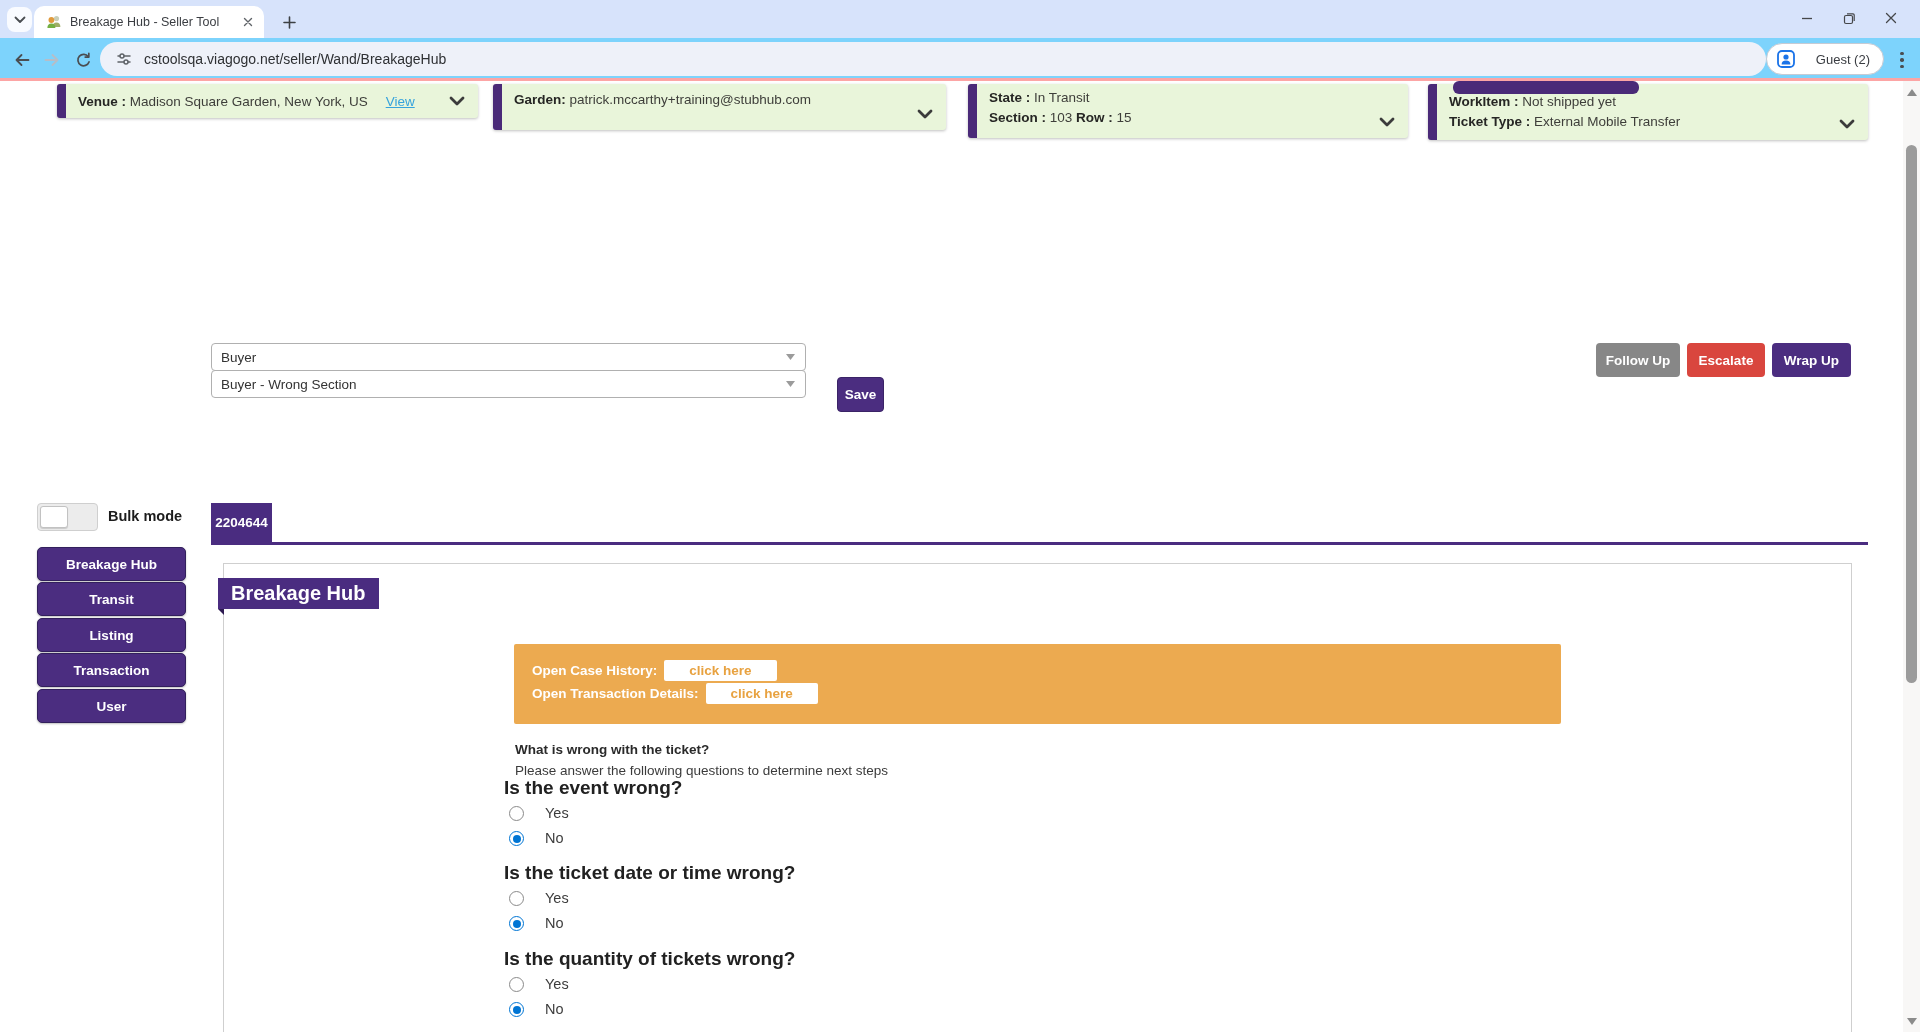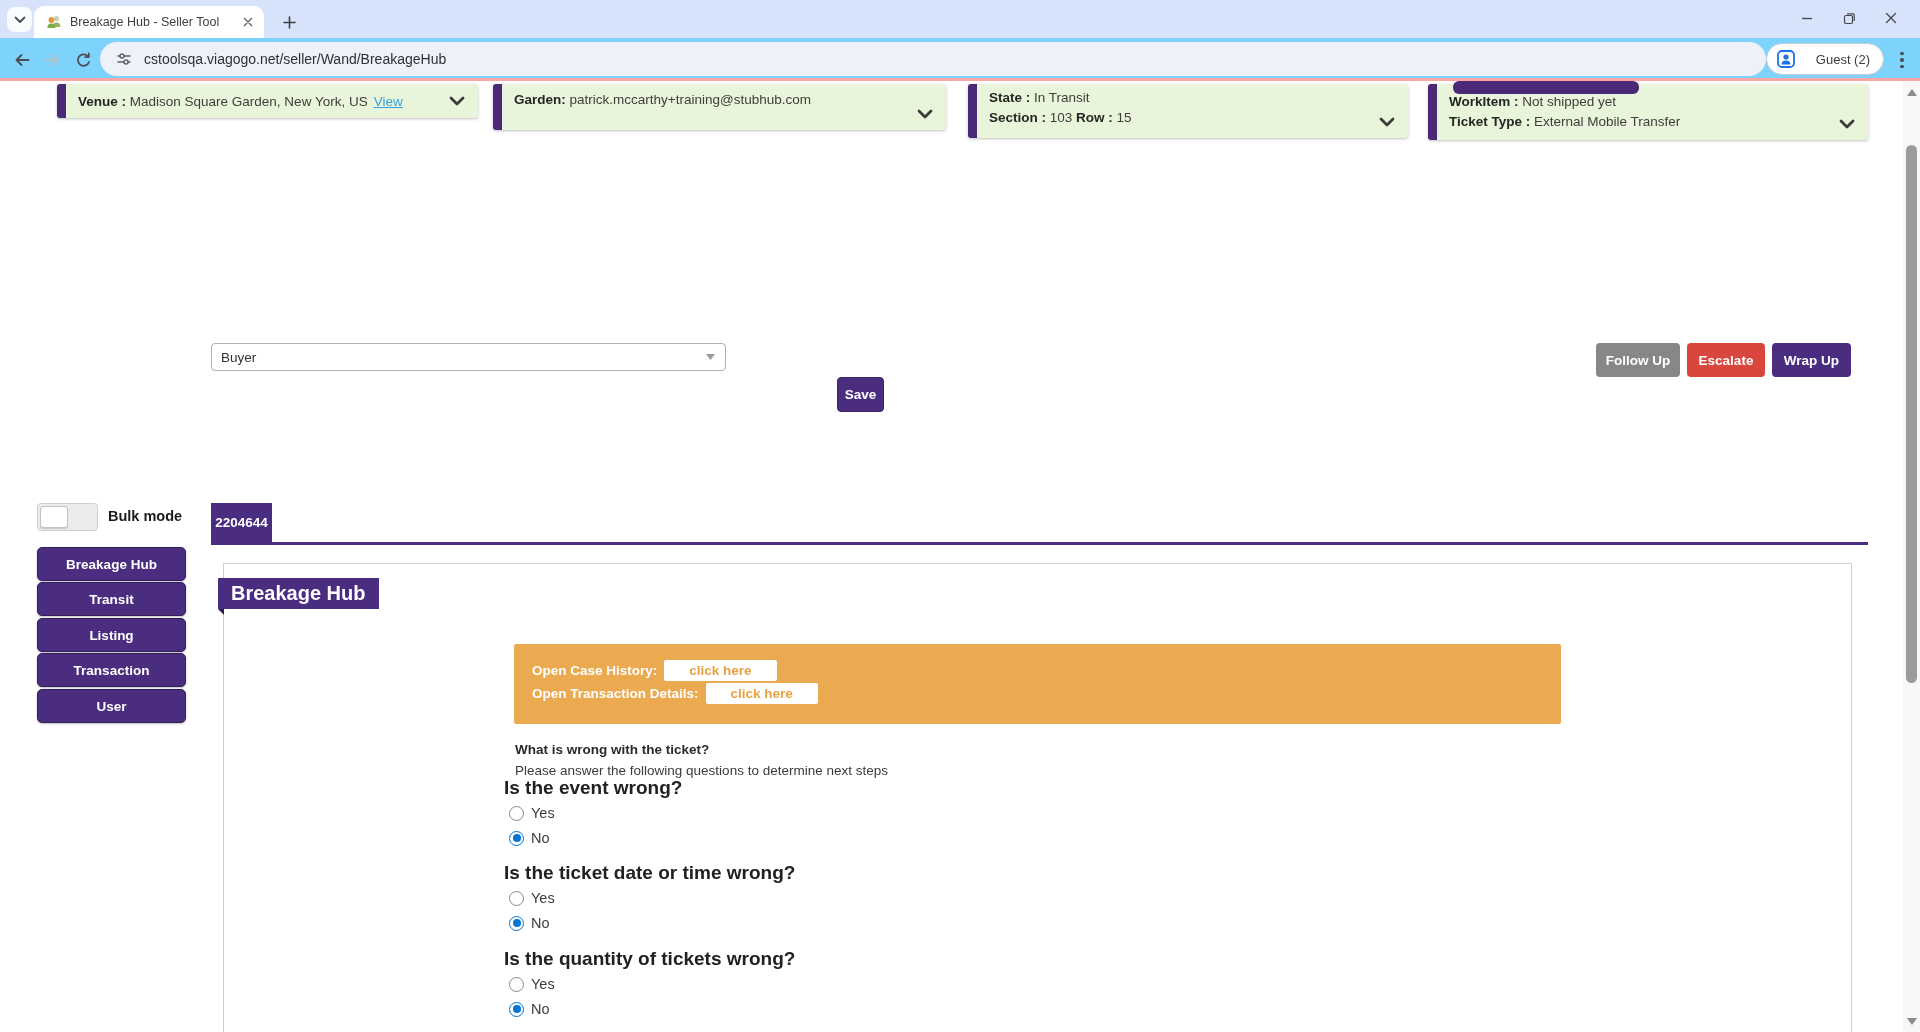--- a/index.html
+++ b/index.html
@@ -41,25 +41,25 @@
   .card b { color:#262624; }
   .card .line { padding-left:12px; padding-right:34px; white-space:nowrap; overflow:hidden; }
   .card-venue  { left:57px;  width:421px; height:34px; display:flex; align-items:center; }
   .card-seller { left:493px; width:453px; height:46px; padding-top:8px; }
   .card-state  { left:968px; width:440px; height:54px; padding-top:6px; }
   .card-ship   { left:1428px; width:440px; height:56px; padding-top:10px; }
   .card .line + .line { margin-top:5px; }
   .card-chevron { position:absolute; right:13px; cursor:pointer; line-height:0; }
   .chev-mid { top:50%; transform:translateY(-50%); }
   .chev-low { bottom:11px; }
-  .view-link { color:#36a3dc; text-decoration:underline; cursor:pointer; margin-left:6px; }
+  .view-link { color:#36a3dc; text-decoration:underline; cursor:pointer; margin-left:18px; }
   .clipped-btn { position:absolute; top:-3px; left:16px; width:186px; height:13px; background:#4a2a78; border-radius:6px; }
 
   
-  .dropdown { position:absolute; left:211px; width:515px; height:28px; background:#fff; border:1px solid #b0b0b0;
+  .dropdown { position:absolute; left:211px; width:595px; height:28px; background:#fff; border:1px solid #b0b0b0;
     border-radius:4px; display:flex; align-items:center; padding:0 26px 0 9px; font-size:13.5px; color:#333; cursor:pointer; }
   .dd1 { top:262px; } .dd2 { top:289px; }
   .dd-caret { position:absolute; right:10px; top:50%; transform:translateY(-50%); line-height:0; }
   .btn { border:none; color:#fff; font-weight:700; font-size:13.5px; border-radius:4px; cursor:pointer;
     display:flex; align-items:center; justify-content:center; font-family:"Liberation Sans",sans-serif; }
   .save-btn { position:absolute; left:837px; top:296px; width:47px; height:35px; background:#4b2d80; border:1px solid #3a2366; }
   .followup-btn { position:absolute; left:1596px; top:262px; width:84px; height:34px; background:#878787; }
   .escalate-btn { position:absolute; left:1687px; top:262px; width:78px; height:34px; background:#d9463e; }
   .wrapup-btn  { position:absolute; left:1772px; top:262px; width:79px; height:34px; background:#4b2d80; }
 
@@ -84,21 +84,21 @@
     border-top:6px solid #2e1b52; border-left:6px solid transparent; }
 
   .banner { position:absolute; left:290px; top:80px; width:1047px; height:80px; background:#ecaa50; border-radius:2px;
     padding:15px 0 0 18px;text-align:right; }
   .banner-row { display:flex; align-items:center; height:23px; color:#fff; font-weight:700; font-size:13.5px; }
   .chip { margin-left:7px; background:#fff; color:#e8a240; padding:3px 25px; font-size:13.5px; font-weight:700; border-radius:2px; cursor:pointer; }
 
   .q-title { position:absolute; left:291px; top:178px; font-size:13.5px; font-weight:700; color:#2a2a2a; }
   .q-sub { position:absolute; left:291px; top:199px; font-size:13.5px; color:#3b3b3b; }
   .q-head { position:absolute; left:280px; font-size:19px; font-weight:700; color:#212121; }
-  .q-opt { position:absolute; left:285px; display:flex; align-items:center; gap:7px; font-size:14.5px; color:#3c3c3c; cursor:pointer; }
+  .q-opt { position:absolute; left:285px; display:flex; align-items:flex-end; gap:21px; font-size:14.5px; color:#3c3c3c; cursor:pointer; }
   .radio { width:15px; height:15px; border-radius:50%; border:1.5px solid #8a8a8a; background:#fff; position:relative; }
   .radio.checked { border-color:#0075d4; }
   .radio.checked::after { content:""; position:absolute; left:50%; top:50%; transform:translate(-50%,-50%);
     width:8px; height:8px; border-radius:50%; background:#0075d4; }
 
   
   .scrollbar { position:absolute; right:0; top:0; width:17px; height:951px; background:#f8f7f6; }
   .scroll-arrow { position:absolute; left:0; width:17px; height:16px; display:flex; align-items:center; justify-content:center; cursor:pointer; }
   .arr-up { top:3px; } .arr-down { bottom:3px; }
   .tri-up { width:0; height:0; border-left:5px solid transparent; border-right:5px solid transparent; border-bottom:7px solid #8b8b8b; }
@@ -260,20 +260,28 @@
     </div>
 
     <div class="dropdown dd1">
       <span>Buyer</span>
       <span class="dd-caret">
         <svg width="9" height="6" viewBox="0 0 9 6">
             <path d="M0 0 L9 0 L4.5 6 Z" fill="#9b9b9b"></path>
           </svg>
       </span>
     </div>
+    <div class="dropdown dd2">
+      <span>Buyer - Wrong Section</span>
+      <span class="dd-caret">
+        <svg width="9" height="6" viewBox="0 0 9 6">
+            <path d="M0 0 L9 0 L4.5 6 Z" fill="#9b9b9b"></path>
+          </svg>
+      </span>
+    </div>
     <button class="btn save-btn">Save</button>
 
     <button class="btn followup-btn">Follow Up</button>
     <button class="btn escalate-btn">Escalate</button>
     <button class="btn wrapup-btn">Wrap Up</button>
 
     <div class="toggle">
         <span class="knob"></span>
       </div>
     <span class="bulk-label">Bulk mode</span>

